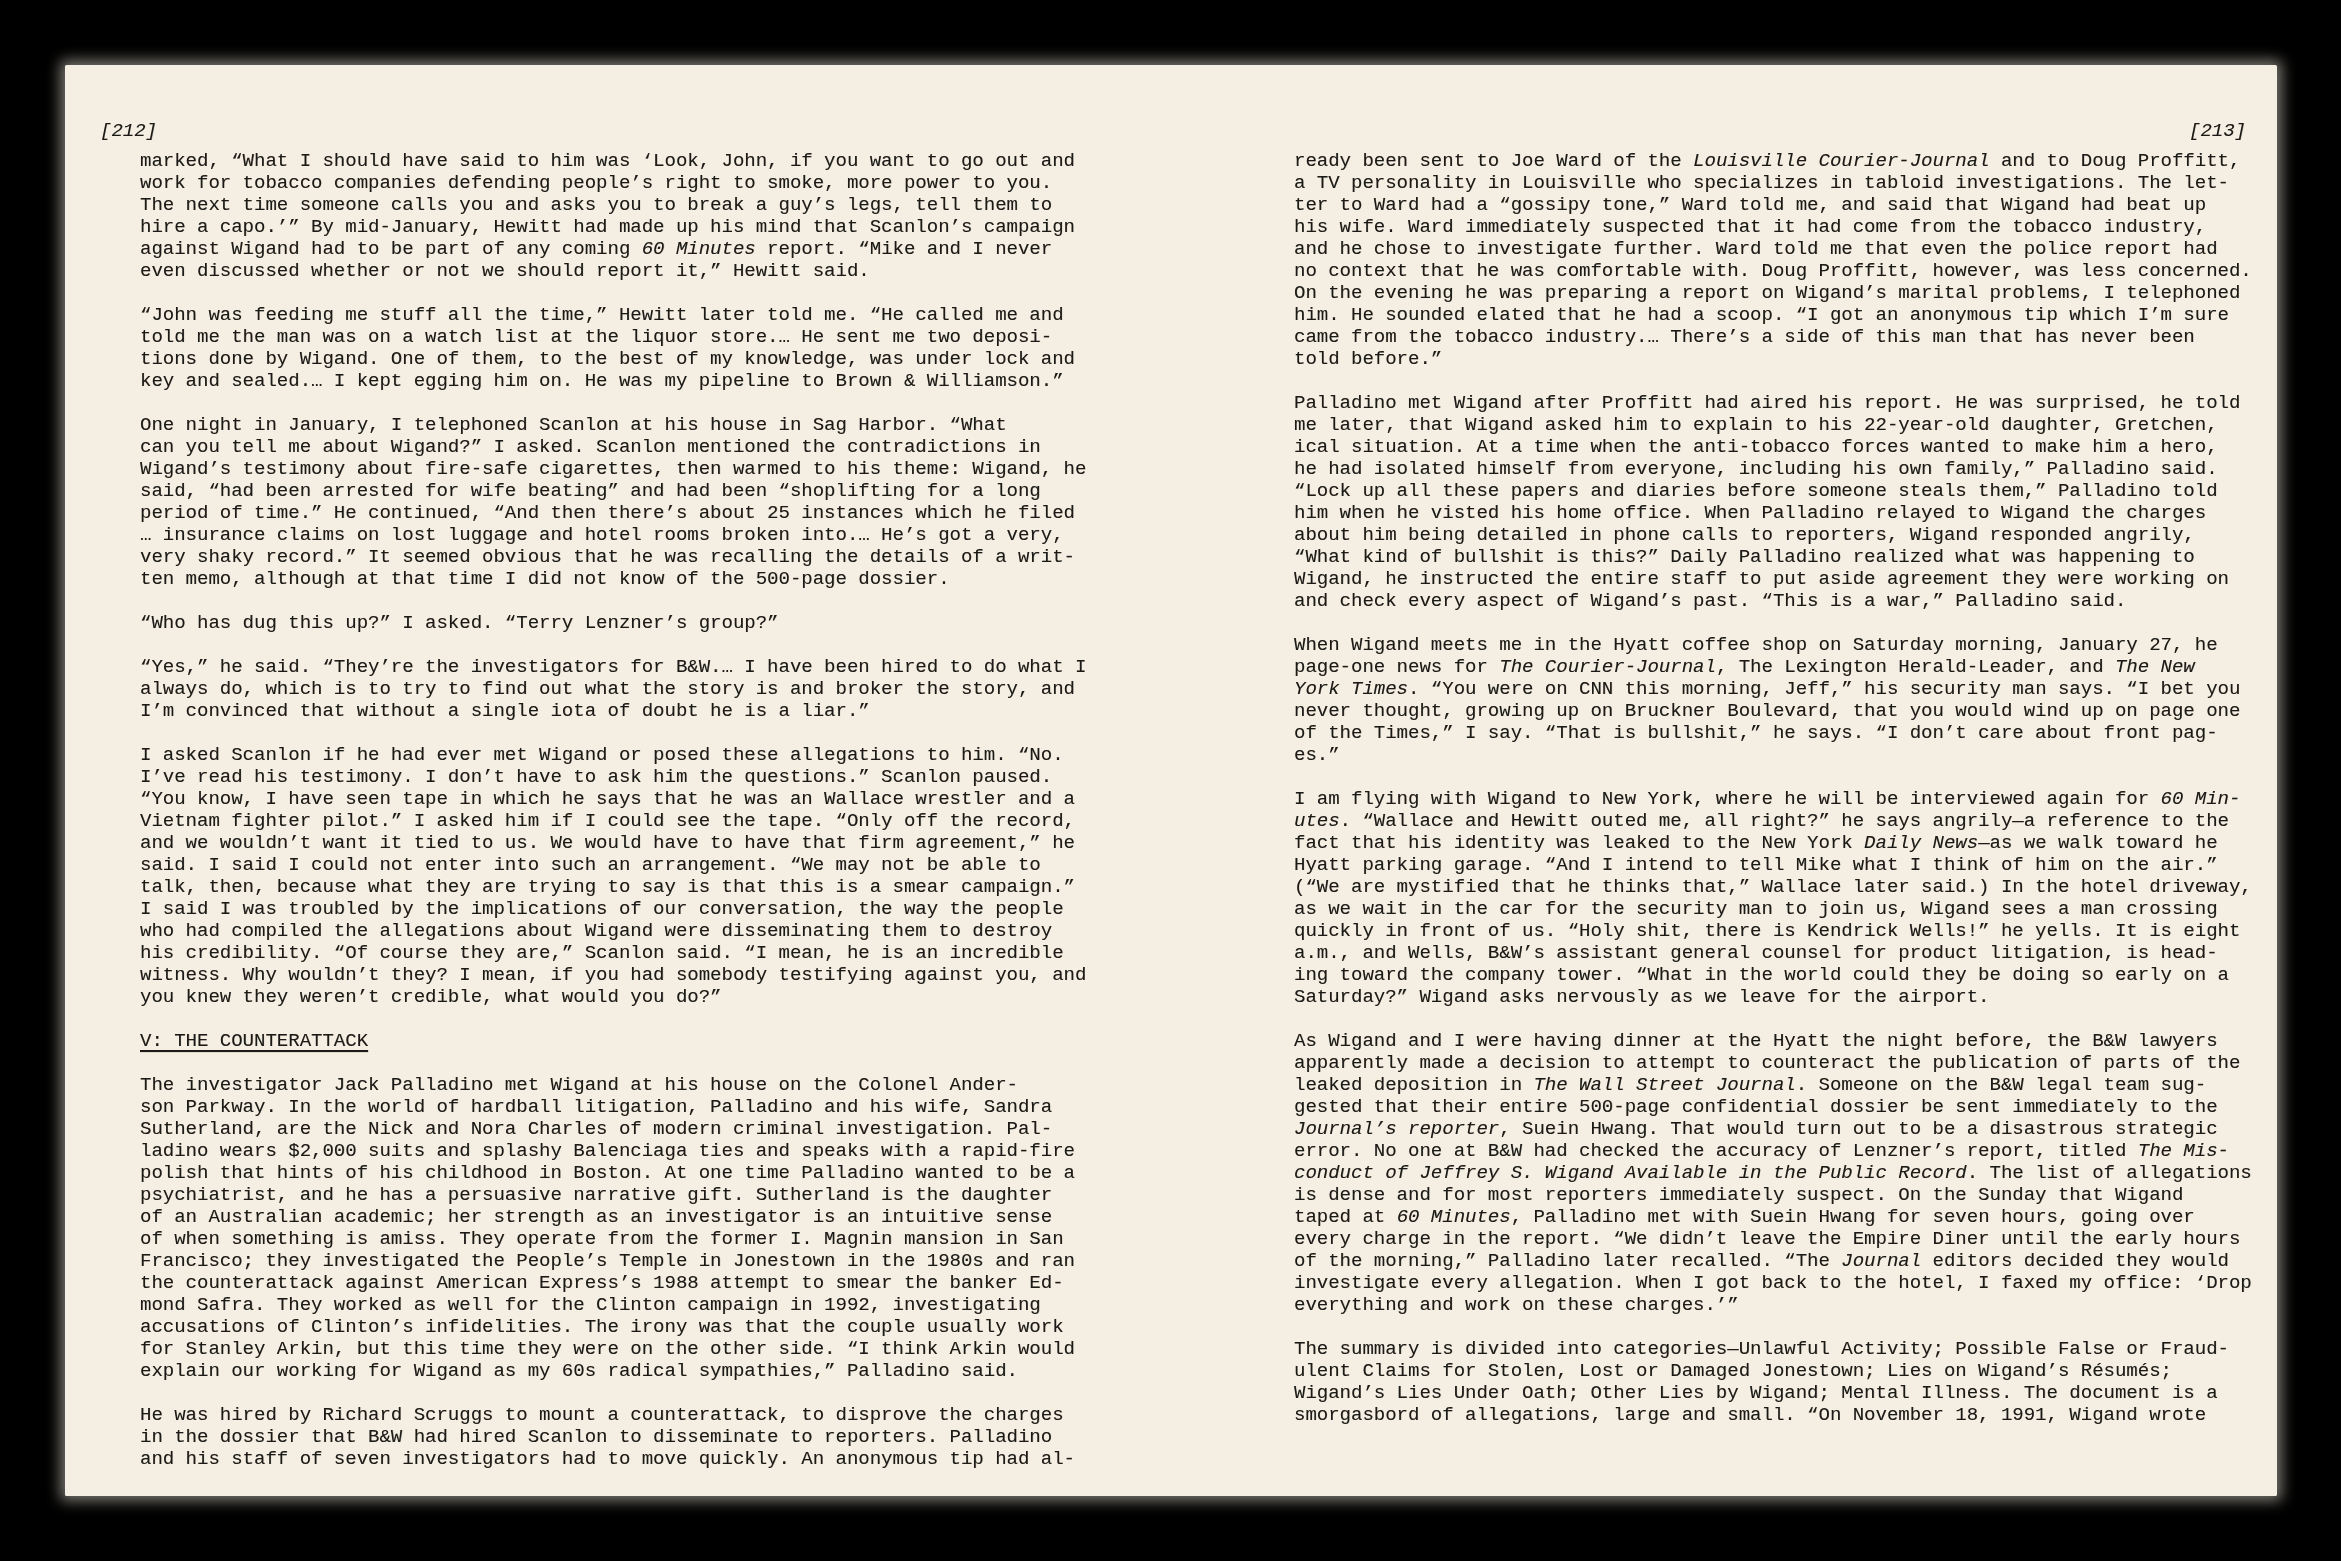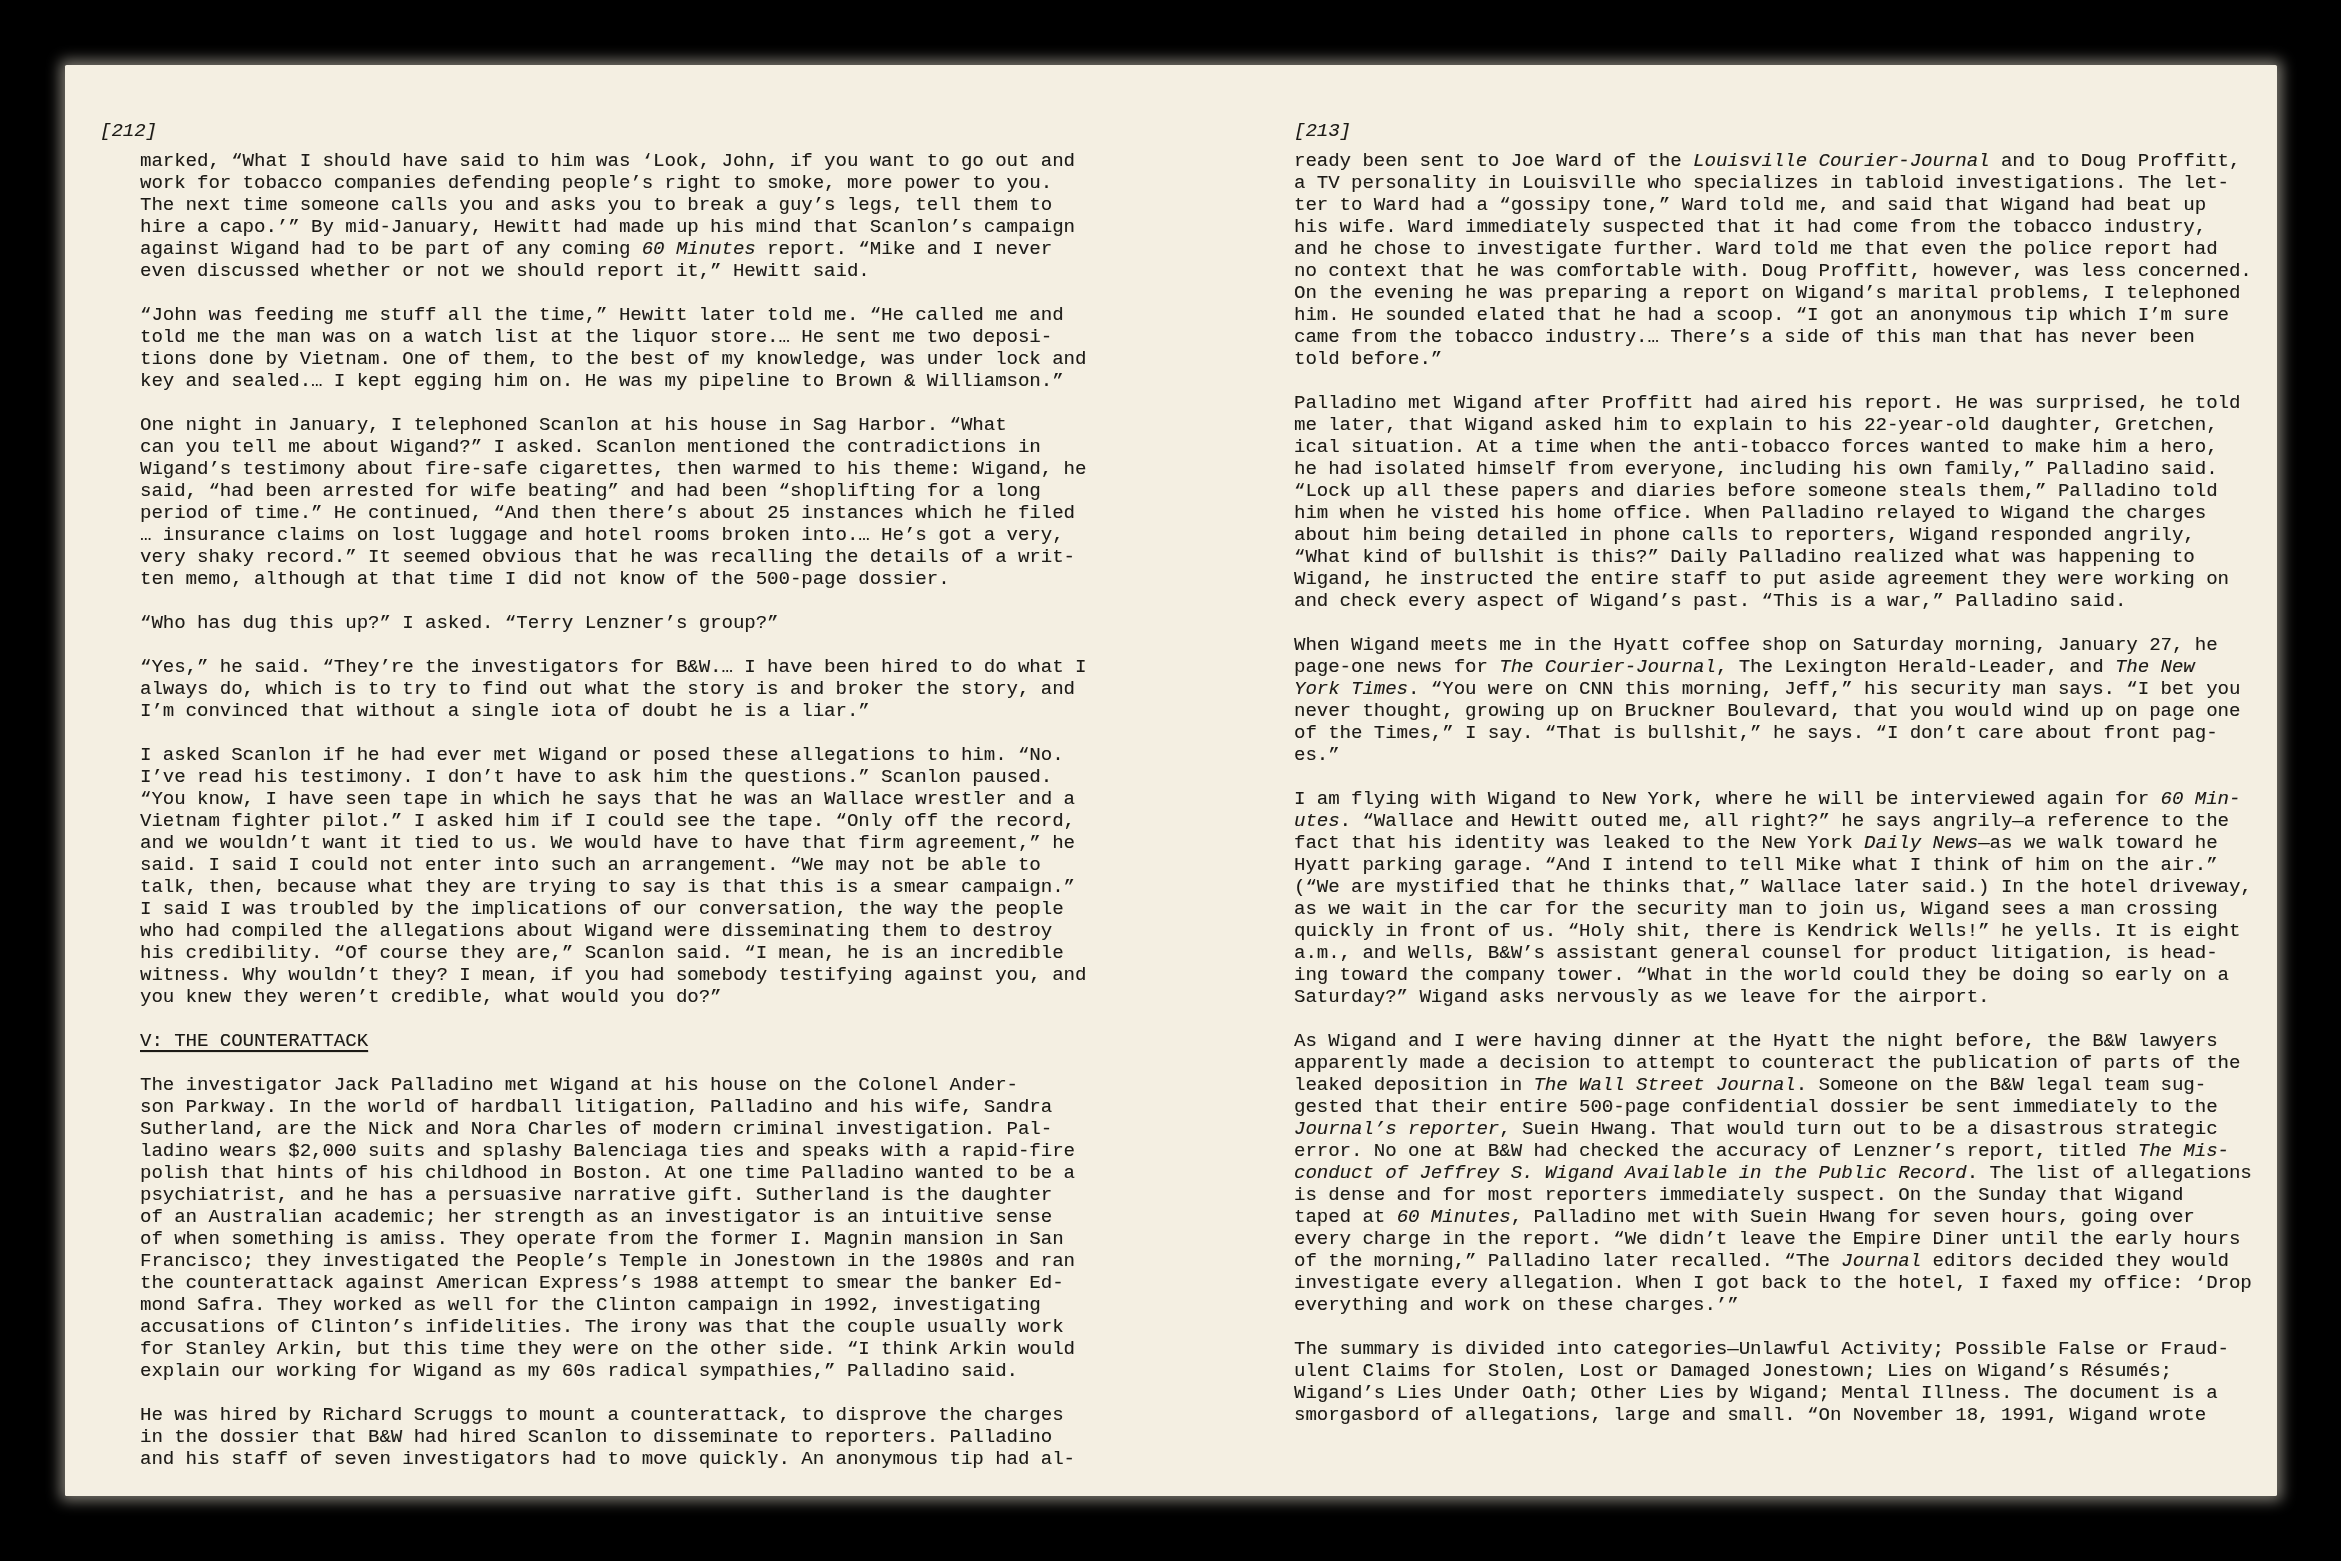--- a/index.html
+++ b/index.html
@@ -34,21 +34,21 @@
     flex: 0 0 auto;
     position: relative;
   }
   .page-number {
     font-style: italic;
     height: 22px;
     margin-bottom: 8.3px;
     position: relative;
   }
   .page-number.outdent-left { left: -40px; }
-  .page-number.align-right { text-align: left; padding-right: 21px; }
+  .page-number.align-right { text-align: right; padding-right: 21px; }
   .para { margin: 0 0 22px 0; }
   .para:last-child { margin-bottom: 8px; }
   .line {
     height: 22px;
     white-space: pre;
   }
   .heading-line {
     text-decoration: underline;
     text-decoration-thickness: 1.6px;
     text-underline-offset: 3.6px;
@@ -66,21 +66,21 @@
           <div class="line">marked, “What I should have said to him was ‘Look, John, if you want to go out and</div>
           <div class="line">work for tobacco companies defending people’s right to smoke, more power to you.</div>
           <div class="line">The next time someone calls you and asks you to break a guy’s legs, tell them to</div>
           <div class="line">hire a capo.’” By mid-January, Hewitt had made up his mind that Scanlon’s campaign</div>
           <div class="line">against Wigand had to be part of any coming <i>60 Minutes</i> report. “Mike and I never</div>
           <div class="line">even discussed whether or not we should report it,” Hewitt said.</div>
         </div>
         <div class="para">
           <div class="line">“John was feeding me stuff all the time,” Hewitt later told me. “He called me and</div>
           <div class="line">told me the man was on a watch list at the liquor store.… He sent me two deposi-</div>
-          <div class="line">tions done by Vietnam. One of them, to the best of my knowledge, was under lock and</div>
+          <div class="line">tions done by Wigand. One of them, to the best of my knowledge, was under lock and</div>
           <div class="line">key and sealed.… I kept egging him on. He was my pipeline to Brown &amp; Williamson.”</div>
         </div>
         <div class="para">
           <div class="line">One night in January, I telephoned Scanlon at his house in Sag Harbor. “What</div>
           <div class="line">can you tell me about Wigand?” I asked. Scanlon mentioned the contradictions in</div>
           <div class="line">Wigand’s testimony about fire-safe cigarettes, then warmed to his theme: Wigand, he</div>
           <div class="line">said, “had been arrested for wife beating” and had been “shoplifting for a long</div>
           <div class="line">period of time.” He continued, “And then there’s about 25 instances which he filed</div>
           <div class="line">… insurance claims on lost luggage and hotel rooms broken into.… He’s got a very,</div>
           <div class="line">very shaky record.” It seemed obvious that he was recalling the details of a writ-</div>

